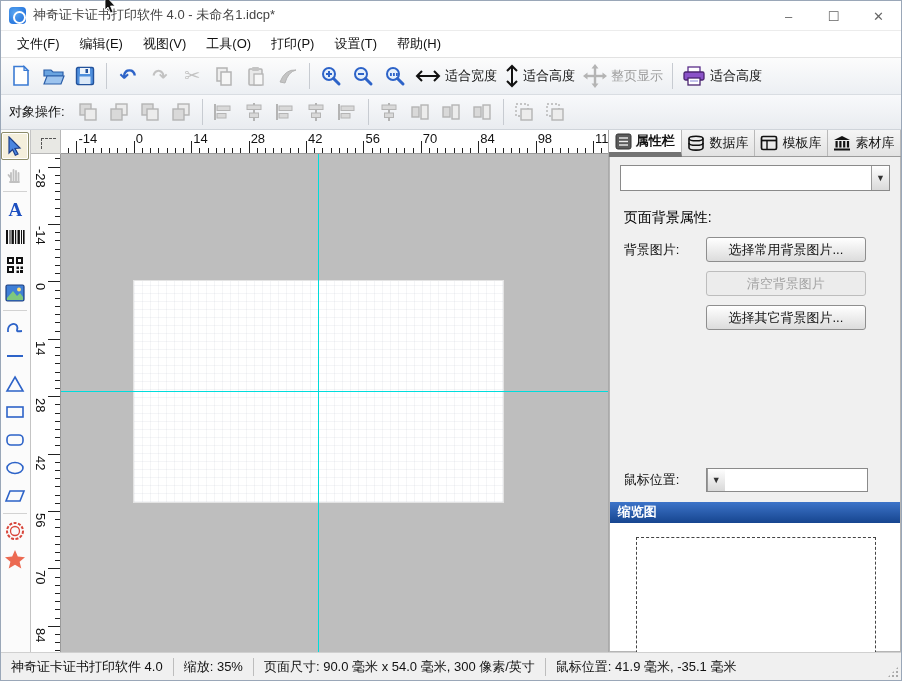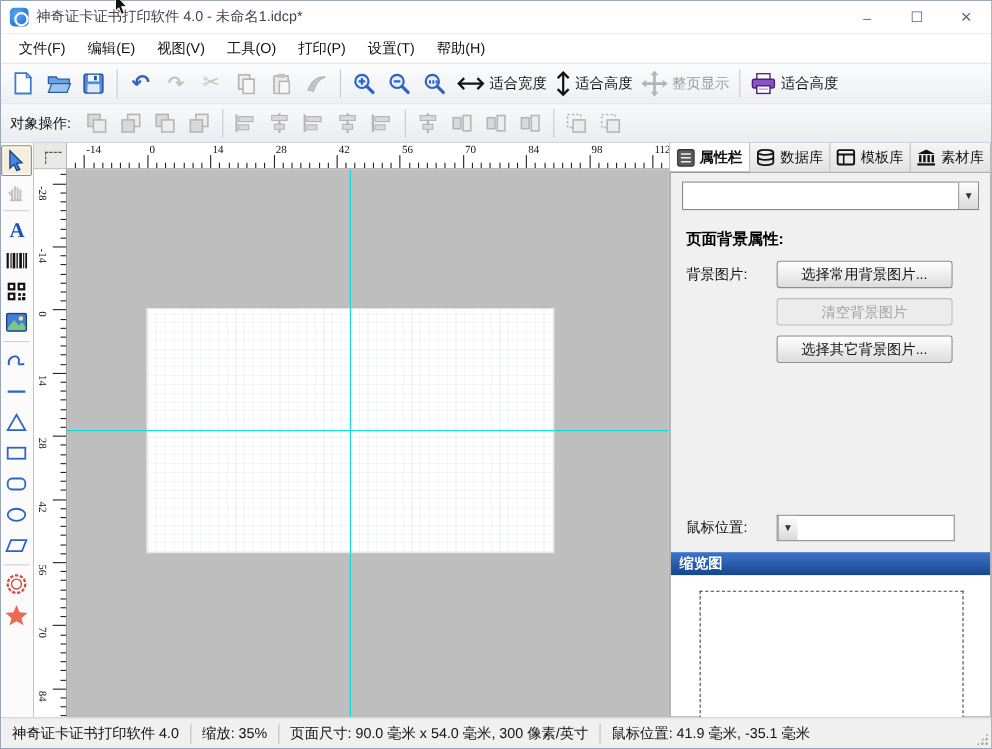--- a/index.html
+++ b/index.html
@@ -40,43 +40,43 @@
 
   
   .canvas-col { width:577px; display:flex; flex-direction:column; }
   .ruler-row { height:24px; display:flex; }
   .ruler-corner { width:30px; height:24px; background:#e8e8e4; border-right:1px solid #b8b8b8; border-bottom:1px solid #b8b8b8; position:relative; }
   .ruler-corner::after{ content:""; position:absolute; right:4px; bottom:4px; width:14px; height:10px; border-left:1px dashed #555; border-top:1px dashed #555; }
   .hruler { width:547px; height:24px; background:#fff; border-bottom:1px solid #9a9a9a; position:relative; overflow:hidden; }
   .canvas-body { display:flex; height:498px; }
   .vruler { width:30px; background:#fff; border-right:1px solid #9a9a9a; position:relative; overflow:hidden; }
   .tick { position:absolute; background:#222; }
-  .tick-label { position:absolute; font-size:10px; color:#111; font-family:Liberation Serif, serif; }
+  .tick-label { position:absolute; font-size:13px; color:#111; font-family:Liberation Sans, sans-serif; }
   .vlabel { writing-mode:vertical-rl; text-orientation:sideways; }
 
   .canvas { width:547px; height:498px; background:#bebebe; position:relative; overflow:hidden; }
   .page { position:absolute; left:73px; top:127px; width:369px; height:221px; background:#fff;
           background-image:repeating-linear-gradient(0deg, rgba(150,160,175,.10) 0 1px, transparent 1px 8px),
                            repeating-linear-gradient(90deg, rgba(150,160,175,.10) 0 1px, transparent 1px 8px);
           box-shadow:0 0 0 1px #e3e3e3; }
   .guide-v { position:absolute; left:257px; top:0; width:1px; height:498px; background:#00dcdc; }
   .guide-h { position:absolute; left:0; top:237px; width:547px; height:1px; background:#00dcdc; }
 
   
   .rpanel { width:295px; display:flex; flex-direction:column; background:#f0f0f0; border-left:1px solid #aaa; }
   .tabs { height:27px; display:flex; background:#e9e9e9; border-bottom:1px solid #9a9a9a; }
   .tab { flex:1; display:flex; align-items:center; justify-content:center; gap:4px; border-right:1px solid #b9b9b9; background:linear-gradient(#f5f5f5,#e2e2e2); font-size:13px; color:#111; }
-  .tab.active { background:#fdfdfd; font-weight:bold; border-bottom:1px solid #737373; margin-bottom:-1px; }
+  .tab.active { background:#fdfdfd; font-weight:bold; border-bottom:5px solid #737373; margin-bottom:-1px; }
   .panel-body { flex:1; display:flex; flex-direction:column; border:1px solid #b5b5b5; border-top:none; }
 
   .combo { margin:8px 10px 6px 10px; height:26px; background:#fff; border:1px solid #8a8a8a; display:flex; }
   .combo-text { flex:1; padding:4px 6px; color:#111; overflow:hidden; white-space:nowrap; }
   .combo-btn { width:18px; background:linear-gradient(#fefefe,#d9d9d9); border-left:1px solid #9a9a9a; display:flex; align-items:center; justify-content:center; color:#333; font-size:9px; }
 
-  .section-title { font-weight:bold; font-size:14px; margin:12px 0 10px 14px; color:#000; }
+  .section-title { font-weight:normal; font-size:14px; margin:12px 0 10px 14px; color:#000; }
   .prop-row { display:flex; align-items:center; margin:0 0 9px 0; }
   .prop-label { width:82px; margin-left:14px; color:#111; white-space:nowrap; }
   .btn { width:160px; height:25px; border:1px solid #8e8e8e; border-radius:3px; background:linear-gradient(#ffffff,#dcdcdc); display:flex; align-items:center; justify-content:center; color:#111; white-space:nowrap; }
   .btn.disabled { color:#a3a3a3; background:#ececec; border-color:#bdbdbd; }
   .color-swatch { width:24px; height:24px; background:#ffffff; border:1px solid #000; margin-left:8px; }
   .spacer { flex:1; }
 
   .ds-row { display:flex; align-items:center; margin:0 0 10px 0; }
   .ds-combo { width:162px; height:24px; background:#fff; border:1px solid #8a8a8a; display:flex; }
   .thumb-header { height:21px; background:linear-gradient(#3d74c9,#16458f); color:#fff; font-weight:bold; display:flex; align-items:center; padding-left:8px; font-size:13px; }

